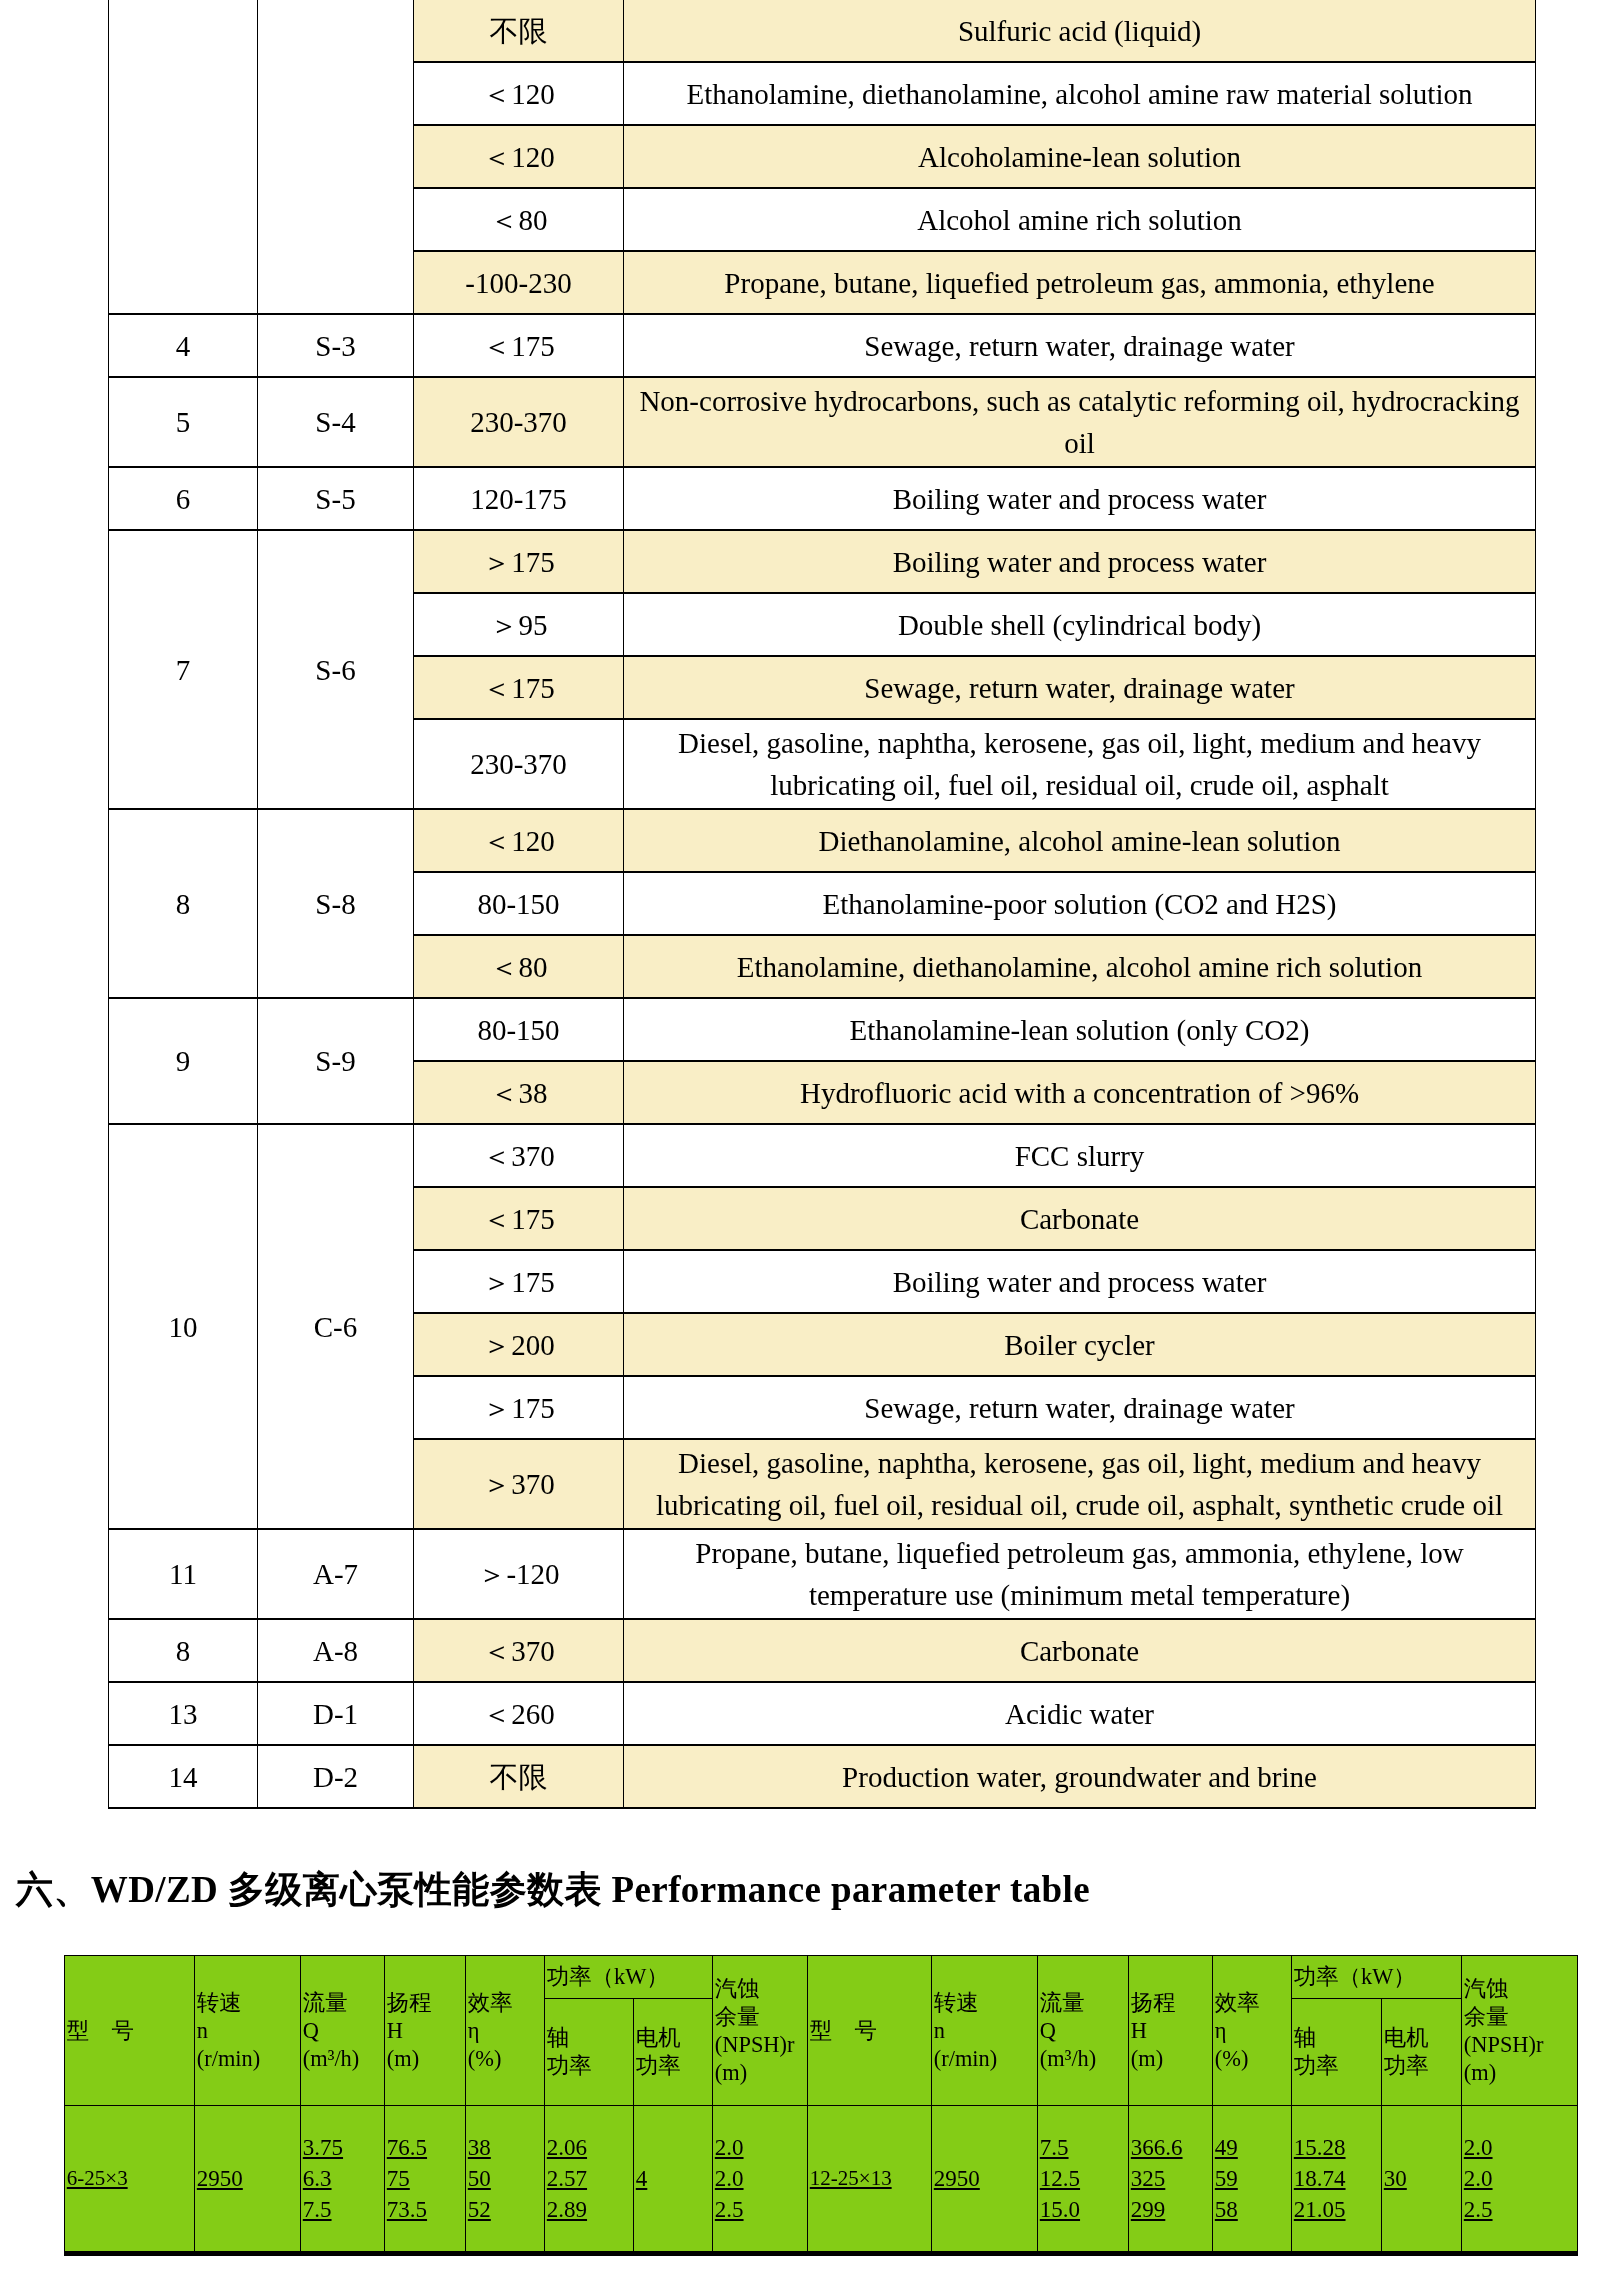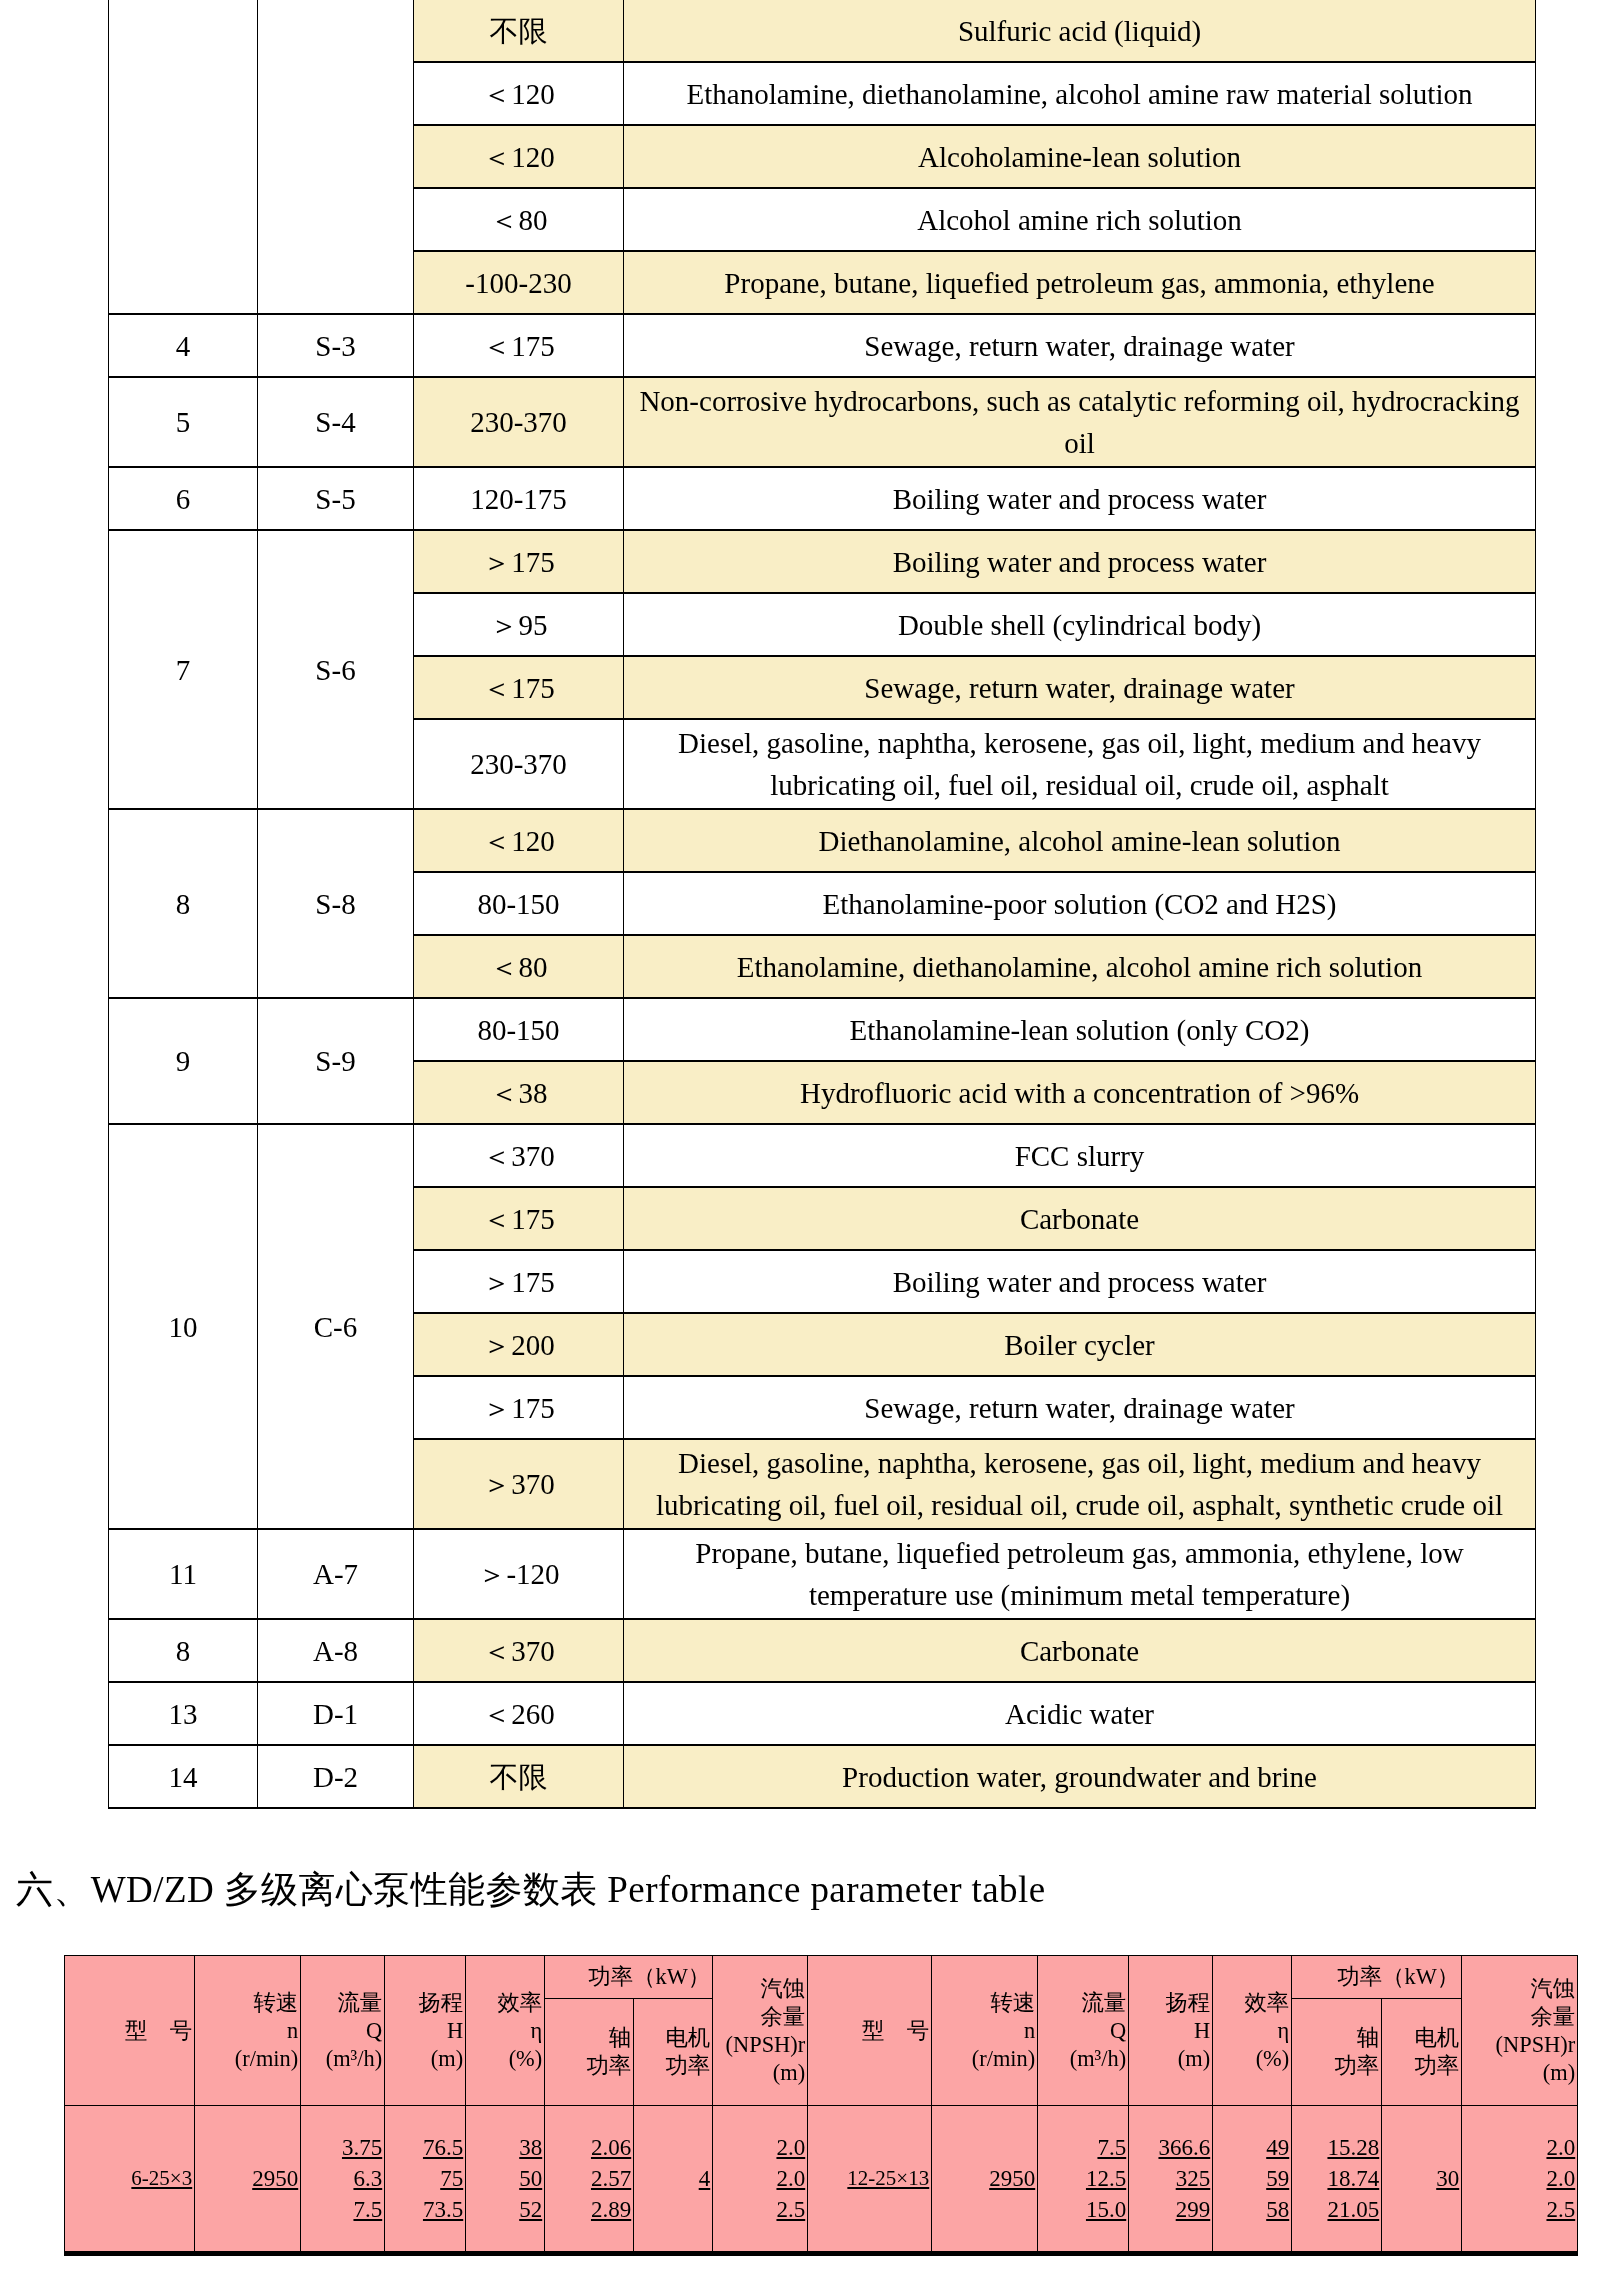--- a/index.html
+++ b/index.html
@@ -24,37 +24,37 @@
     overflow:hidden;
   }
   .app-table tr{height:63px;}
   .app-table tr.tall{height:90px;}
   .app-table td.shaded{background:var(--shade,#f9eec6);}
   .app-table td.no-cell,.app-table td.code-cell{font-size:29px;}
 
   
   .heading{
     position:absolute;left:16px;top:1865px;margin:0;
-    font-size:37px;font-weight:normal;letter-spacing:0.4px;
+    font-size:37px;font-weight:bold;letter-spacing:0.4px;
     font-family:"Liberation Serif","DejaVu Serif",serif;
     white-space:nowrap;
   }
 
   
   .perf-table{
     position:absolute;left:64px;top:1955px;width:1511px;
     border-collapse:collapse;table-layout:fixed;
     border-bottom:5.4px solid #000;
   }
   .perf-table th,.perf-table td{
     border:1.8px solid #000;
-    text-align:right;vertical-align:middle;
+    text-align:left;vertical-align:middle;
     font-weight:normal;
     white-space:pre-line;
-    padding:1.8px 1.8px;background:#fca5a5;
+    padding:1.8px 1.8px;background:#84cc16;
     overflow:hidden;
   }
   .perf-table th{font-size:22.4px;line-height:1.25;}
   .perf-table td{font-size:23px;line-height:1.35;text-decoration:underline;}
   .perf-table tr.hdr1{height:43px;}
   .perf-table tr.hdr2{height:107px;}
   .perf-table tr.data{height:148px;}
   .perf-table td.model-cell{font-size:21px;}
 </style>
 </head>

